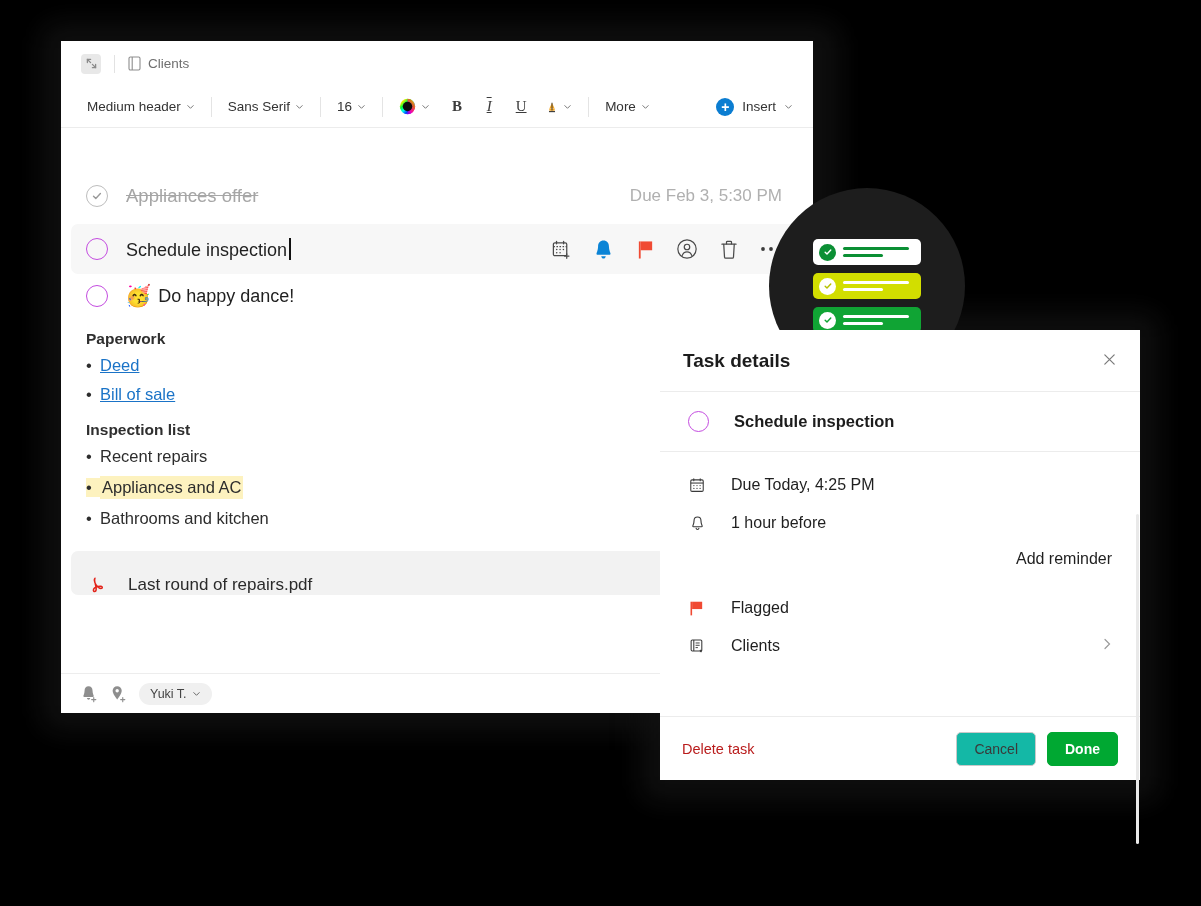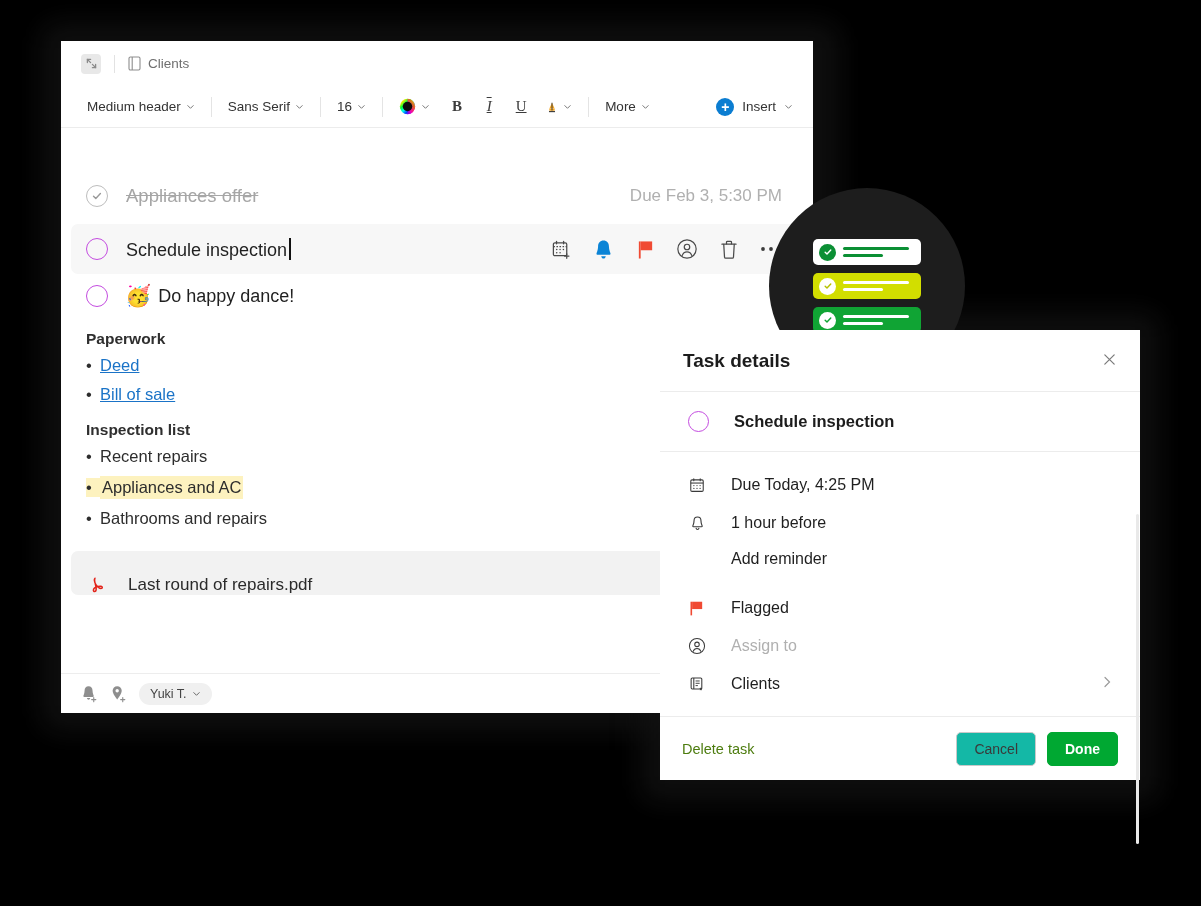--- a/index.html
+++ b/index.html
@@ -253,30 +253,30 @@
   .tp-task .chk { width: 21px; height: 21px; }
   .tp-task-name { font-size: 16.5px; font-weight: 700; color: #1c1c1c; }
   .tp-body { flex: 1 1 auto; padding: 14px 0 0 0; position: relative; }
   .tp-row {
     display: flex; align-items: center;
     padding: 0 28px; height: 38px; gap: 25px;
   }
   .tp-row .ic { width: 18px; flex: none; display:flex; align-items:center; justify-content:center; color:#3a3a3a; }
   .tp-row .txt { font-size: 16px; color: #1f1f1f; }
   .tp-row .txt.muted { color: #b0b0b0; }
-  .tp-sub { padding: 0 28px 0 71px; height: 34px; display:flex; align-items:center; }
+  .tp-sub { padding: 0 28px 0 71px; height: 34px; display:flex; align-items:center;justify-content:flex-end; }
   .tp-sub .txt { font-size: 16px; color: #1f1f1f; }
   .tp-row .chevron-right { margin-left: auto; color:#9a9a9a; }
   .tp-footer {
     height: 64px;
     border-top: 1px solid #ececec;
     display: flex; align-items: center;
     padding: 0 22px; gap: 11px;
   }
-  .delete-link { color: #4d7c0f; font-size: 14.5px; }
+  .delete-link { color: #b91c1c; font-size: 14.5px; }
   .btn {
     font-size: 14px; border-radius: 5px;
     padding: 9px 17px; line-height: 1;
   }
   .btn-cancel { background:#14b8a6; border:1px solid #c9c9c9; color:#3a3a3a; margin-left:auto; }
   .btn-done { background:#00a832; border:1px solid #00a832; color:#fff; font-weight:700; }
   .tp-scroll {
     position: absolute; right: 1px; top: 62px;
     width: 3px; height: 330px;
     background: #e9e9e9; border-radius: 2px;
@@ -488,21 +488,21 @@
       <div class="bullet-line">
         <span class="dot">•</span>
         <span>Recent repairs</span>
       </div>
       <div class="bullet-line highlight">
         <span class="dot">•</span>
         <span class="hl">Appliances and AC</span>
       </div>
       <div class="bullet-line">
         <span class="dot">•</span>
-        <span>Bathrooms and repairs</span>
+        <span>Bathrooms and kitchen</span>
       </div>
 
       <div class="attach">
         <span class="pdf-icon">
           <svg width="20" height="20" viewBox="0 0 20 20" fill="#e2231a">
             <path d="M9.6 3.2 C8.4 3.2 8.1 4.6 8.6 6.4 C9.1 8.2 10.2 11.4 10.2 13.8 C10.2 15.6 9.5 16.6 8.6 16.6 C7.9 16.6 7.4 16 7.4 15.2 C7.4 13.7 9 12.3 12 11.5 C14.4 10.9 16.3 11.2 16.3 12.4 C16.3 13 15.8 13.4 15 13.4 C13.4 13.4 11.3 11.8 9.9 9.6 C9.1 8.3 8.6 6.8 8.6 5.4 C8.6 4.1 9 3.2 9.6 3.2 Z" fill="none" stroke="#e2231a" stroke-width="1.5" stroke-linecap="round"></path>
           </svg>
         </span>
         <span class="attach-name">Last round of repairs.pdf</span>
       </div>
@@ -620,30 +620,20 @@
       <div class="tp-row" style="margin-top:13px;">
         <span class="ic">
           <svg width="16" height="17" viewBox="0 0 17 18">
             <rect x="1.6" y="1.8" width="1.7" height="14.5" fill="#f04a33"></rect>
             <path d="M3.3 1.8 L14 1.8 L14 9.6 L3.3 9.6 Z" fill="#f04a33"></path>
           </svg>
         </span>
         <span class="txt">Flagged</span>
       </div>
 
-      <div class="tp-row">
-        <span class="ic">
-          <svg width="18" height="18" viewBox="0 0 20 20" fill="none" stroke="#3a3a3a" stroke-width="1.15">
-            <circle cx="10" cy="10" r="8.4"></circle>
-            <circle cx="10" cy="8.2" r="2.5"></circle>
-            <path d="M5.6 16.2 C6.4 13.9 8.1 12.8 10 12.8 C11.9 12.8 13.6 13.9 14.4 16.2"></path>
-          </svg>
-        </span>
-        <span class="txt muted">Assign to</span>
-      </div>
 
       <div class="tp-row">
         <span class="ic">
           <svg width="16" height="16" viewBox="0 0 18 18" fill="none" stroke="#3a3a3a" stroke-width="1.2">
             <rect x="2.4" y="2.2" width="12" height="12.4" rx="1.3"></rect>
             <path d="M5.4 2.2 L5.4 14.6"></path>
             <path d="M7.4 5.6 L12 5.6 M7.4 8.2 L12 8.2 M7.4 10.8 L10 10.8" stroke-width="1.05"></path>
             <path d="M13.4 12.6 l.55 1.2 1.3.17-.95.92.24 1.29-1.14-.62-1.14.62.24-1.29-.95-.92 1.3-.17z" fill="#3a3a3a" stroke="none"></path>
           </svg>
         </span>

